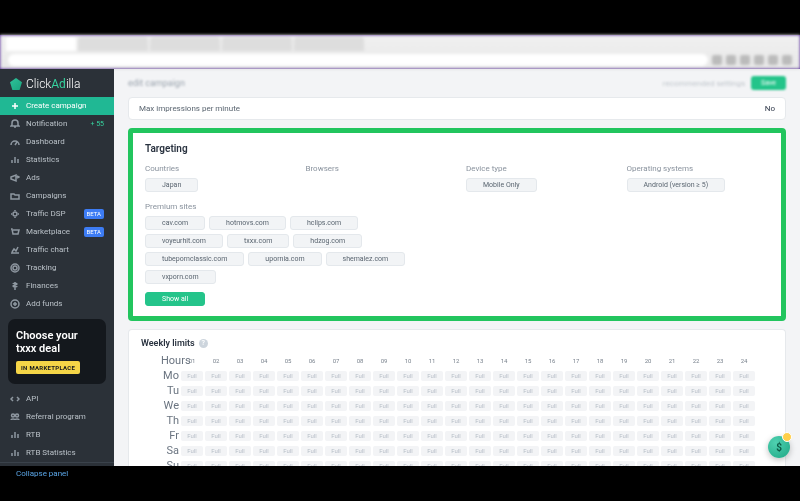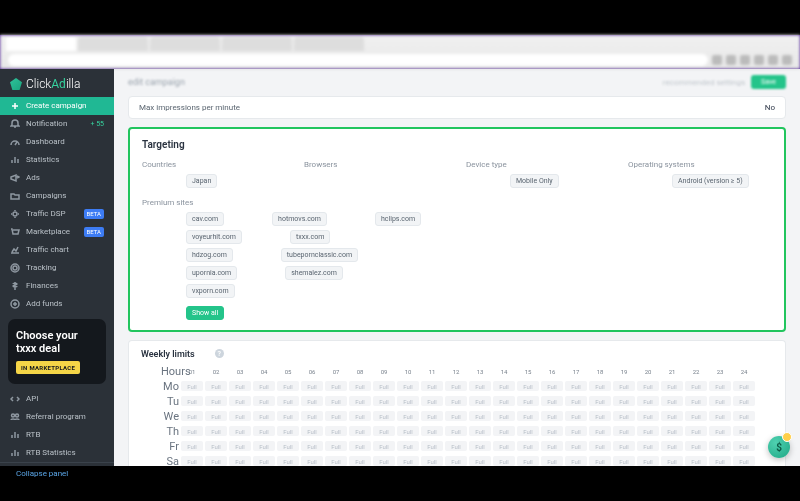--- a/index.html
+++ b/index.html
@@ -153,59 +153,58 @@
     padding:6px 10px;
     display:flex; align-items:center;
     font-size:8px;
     color:#5a6570;
   }
   .subrow .val { margin-left:auto; color:#30394a;}
   .card {
     background:#fff;
     margin: 0 14px 8px 14px;
     border-radius:4px;
-    border:2px solid #22c55e;
+    border:5px solid #22c55e;
     padding:10px 12px;
   }
   .card-title {
     font-size:10px; color:#2a3340; font-weight:600; margin-bottom:10px;
   }
   .grid4 {
     display:grid;
     grid-template-columns: repeat(4, 1fr);
     gap:6px 18px;
     margin-bottom:10px;
   }
   .field-label { font-size:8px; color:#8a939e; margin-bottom:5px;}
   .chips { display:flex; flex-wrap:wrap; gap:4px;}
   .chip {
     background:#f2f4f6;
     border:1px solid #e4e8ec;
     color:#5a6570;
     font-size:7px;
-    padding:2px 5px;
+    padding:2px 16px;
     border-radius:3px;
     white-space:nowrap;
-    margin-left:44px;
   }
   .chip.green { background:#24c48a; color:#fff; border-color:#24c48a; }
   .premium-block { margin-top:4px; }
   .premium-block .chips { max-width:280px; }
 
   .weekly {
     margin: 0 14px 0 14px;
     background:#fff;
     border-radius:4px 4px 0 0;
     border:1px solid #e6e9ec;
     border-bottom:none;
     padding: 8px 6px 4px 12px;
     overflow:hidden;
   }
   .weekly-title {
-    font-size:9px; color:#2a3340; font-weight:600; display:flex; align-items:center; gap:20px;
+    font-size:9px; color:#2a3340; font-weight:600; display:flex; align-items:center; gap:4px;
     margin-bottom:6px;
   }
   .weekly-title .qmark {
     width:9px;height:9px;border-radius:50%;background:#cdd5dd; color:#fff; font-size:7px; display:flex;align-items:center;justify-content:center;
   }
   .wk-table { display:flex; flex-direction:column; gap:2px;}
   .wk-row { display:flex; align-items:center; gap:2px;}
   .wk-row .daylbl, .wk-row .hrlbl {
     font-size:11px; color:#6a7480; width:18px; flex:0 0 18px; text-align:right;margin-left:20px;
   }

